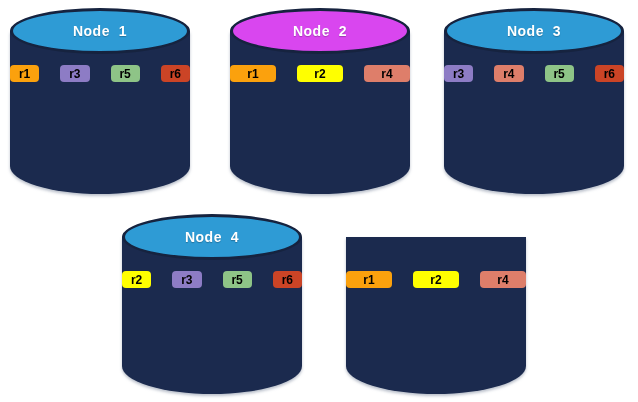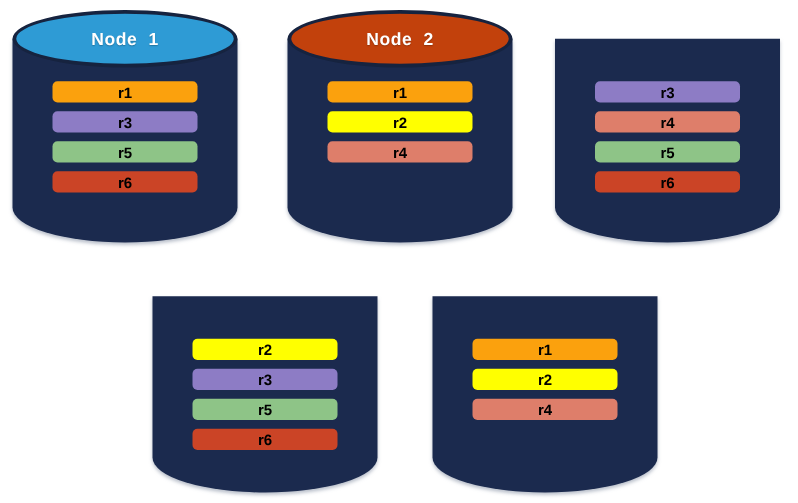--- a/index.html
+++ b/index.html
@@ -51,23 +51,22 @@
     font-weight: bold;
     font-size: 14px;
     letter-spacing: 0.5px;
     white-space: pre;
     text-shadow: 0 1px 1px rgba(0,0,0,0.25);
   }
   .bars {
     position: absolute;
     left: 0; right: 0; top: 57px;
     display: flex;
-    flex-direction: column;
     align-items: center;
-    gap: 7px;
+    gap: 21px;
   }
   .bar {
     width: 116px;
     height: 17px;
     border-radius: 4px;
     display: flex;
     align-items: center;
     justify-content: center;
   }
   .bar-label {
@@ -109,58 +108,64 @@
       <div class="bar" style="background-color: rgb(251, 161, 13);">
           <span class="bar-label">r1</span>
         </div>
       <div class="bar" style="background-color: rgb(255, 255, 0);">
           <span class="bar-label">r2</span>
         </div>
       <div class="bar" style="background-color: rgb(222, 126, 106);">
           <span class="bar-label">r4</span>
         </div>
     </div>
-    <div class="cyl-top" style="background-color: #c2410c;">
+    <div class="cyl-top" style="background-color: #d946ef;">
       <span class="cyl-title">Node  2</span>
     </div>
   </div>
 
   <div class="node pos3">
     <div class="cyl-body" style="background-color: rgb(27, 42, 78);"></div>
     <div class="bars">
       <div class="bar" style="background-color: rgb(141, 124, 197);">
           <span class="bar-label">r3</span>
         </div>
       <div class="bar" style="background-color: rgb(222, 126, 106);">
           <span class="bar-label">r4</span>
         </div>
       <div class="bar" style="background-color: rgb(142, 196, 135);">
           <span class="bar-label">r5</span>
         </div>
       <div class="bar" style="background-color: rgb(203, 68, 38);">
           <span class="bar-label">r6</span>
         </div>
     </div>
+    <div class="cyl-top" style="background-color: rgb(46, 155, 213);">
+      <span class="cyl-title">Node  3</span>
+    </div>
   </div>
 
   <div class="node pos4">
     <div class="cyl-body" style="background-color: rgb(27, 42, 78);"></div>
     <div class="bars">
       <div class="bar" style="background-color: rgb(255, 255, 0);">
           <span class="bar-label">r2</span>
         </div>
       <div class="bar" style="background-color: rgb(141, 124, 197);">
           <span class="bar-label">r3</span>
         </div>
       <div class="bar" style="background-color: rgb(142, 196, 135);">
           <span class="bar-label">r5</span>
         </div>
       <div class="bar" style="background-color: rgb(203, 68, 38);">
           <span class="bar-label">r6</span>
         </div>
+    </div>
+    <div class="cyl-top" style="background-color: rgb(46, 155, 213);">
+      <span class="cyl-title">Node  4</span>
     </div>
   </div>
 
   <div class="node pos5">
     <div class="cyl-body" style="background-color: rgb(27, 42, 78);"></div>
     <div class="bars">
       <div class="bar" style="background-color: rgb(251, 161, 13);">
           <span class="bar-label">r1</span>
         </div>
       <div class="bar" style="background-color: rgb(255, 255, 0);">

